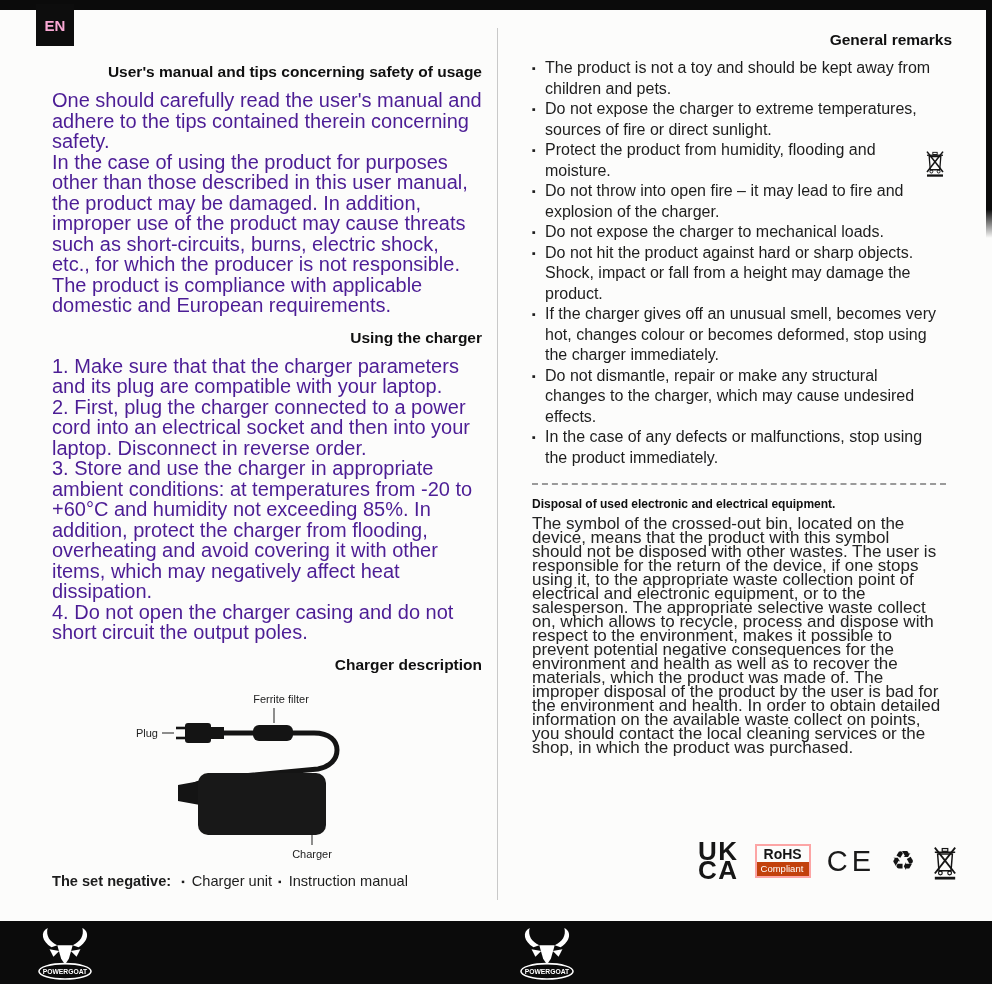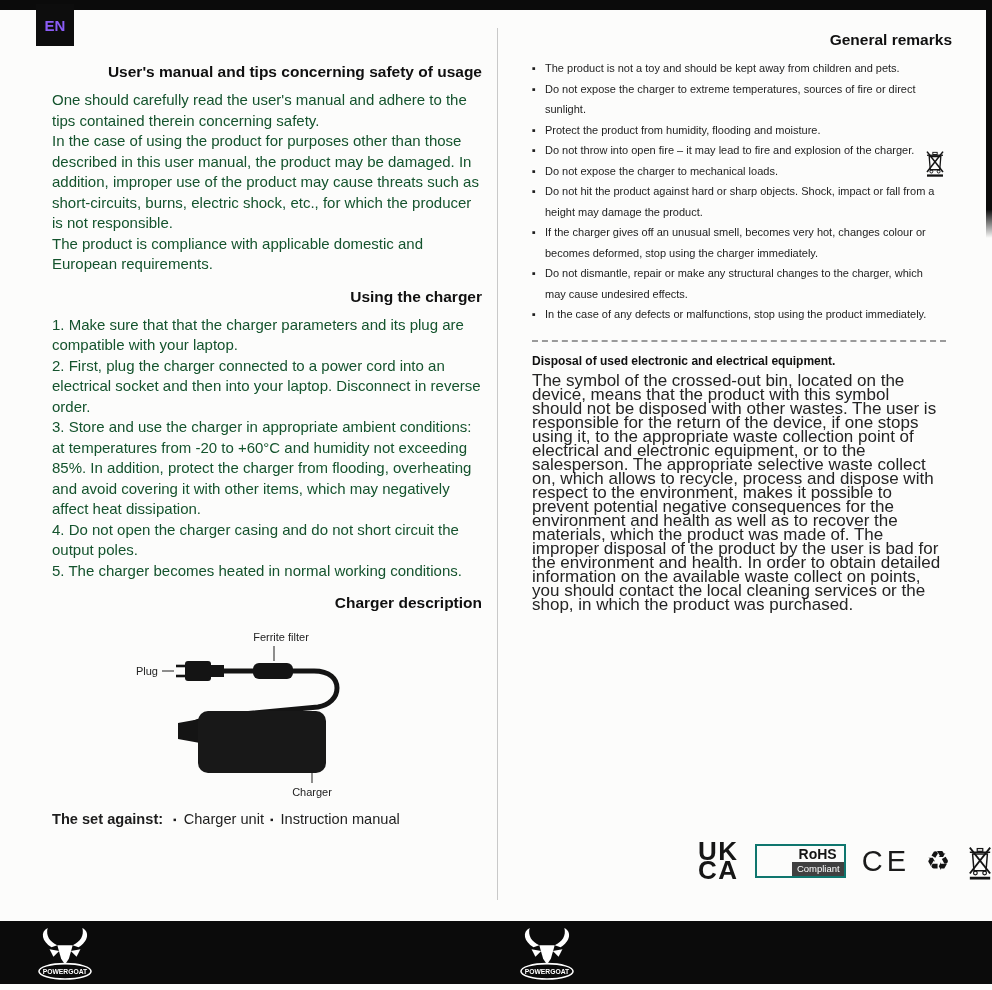--- a/index.html
+++ b/index.html
@@ -7,54 +7,54 @@
   .page {
     position:relative; width:992px; height:990px; margin:0 auto;
     background:#fcfcfb; color:#1d1d1d; overflow:hidden;
     font-family:"Liberation Sans", sans-serif;
   }
   .top-bar { position:absolute; top:0; left:0; width:100%; height:10px; background:#0b0b0b; }
   .right-edge { position:absolute; top:0; right:0; width:6px; height:238px;
     background:linear-gradient(#0b0b0b 88%, rgba(11,11,11,0)); }
   .lang-badge {
     position:absolute; top:4px; left:36px; width:38px; height:42px; background:#0d0d0d;
-    color:#8b5cf6; font-weight:bold; font-size:15px; display:flex; align-items:center; justify-content:center;
+    color:#f9a8d4; font-weight:bold; font-size:15px; display:flex; align-items:center; justify-content:center;
   }
   .col-divider { position:absolute; left:497px; top:28px; width:1px; height:872px; background:#c9c9c9; }
 
   .col-left  { position:absolute; left:52px; top:62px; width:430px; }
   .col-right { position:absolute; left:532px; top:30px; width:420px; }
 
   h2 { font-size:15.5px; font-weight:bold; color:#101010; line-height:20px; margin:12px 0 8px;text-align:right; }
   h2.first { margin-top:0; }
-  .para p, .steps p { font-size:15px; line-height:20.5px; color:#14532d; }
+  .para p, .steps p { font-size:20px; line-height:20.5px; color:#4c1d95; }
   .para { margin-bottom:0; }
 
   .diagram { display:block; margin-top:6px; }
   .diagram text { font-family:"Liberation Sans", sans-serif; }
 
   .set-includes { margin-top:10px; font-size:14.6px; color:#1d1d1d; }
   .set-includes .label { font-weight:bold; margin-right:4px; }
   .set-includes .item { margin-left:6px; }
   .set-includes .item::before { content:"▪"; margin-right:7px; font-size:10px; position:relative; top:-1px; }
 
   .remarks { list-style:none; width:404px; }
-  .remarks li { position:relative; padding-left:13px; font-size:11px; line-height:20.5px; }
+  .remarks li { position:relative; padding-left:13px; font-size:16px; line-height:20.5px; }
   .remarks li::before { content:"▪"; position:absolute; left:0; top:0; font-size:11px; line-height:20.5px; }
 
   .dashed-sep { width:414px; border-top:2px dashed #9a9a9a; margin:15px 0 12px; }
   .disposal-heading { font-size:12px; font-weight:bold; color:#101010; margin:11px 0 6px; }
   .disposal-text { font-size:17px; line-height:14px; width:410px; color:#242424; }
 
   .badges { position:absolute; left:698px; top:842px; display:flex; align-items:center; gap:16px; }
   .ukca { font-weight:bold; font-size:26px; line-height:19px; letter-spacing:1.5px; color:#161616; }
   .ukca span { display:block; }
-  .rohs { border:2px solid #0f766e; text-align:right;padding-left:35px; }
+  .rohs { border:2px solid #fca5a5; text-align:left; }
   .rohs .rohs-top { display:block; font-weight:bold; font-size:14px; padding:0 7px; color:#141414; }
-  .rohs .rohs-bottom { display:block; background:#404040; color:#fff; font-size:9.5px; padding:1px 4px 2px; }
+  .rohs .rohs-bottom { display:block; background:#c2410c; color:#fff; font-size:9.5px; padding:1px 4px 2px; }
   .ce-mark { font-size:29px; font-weight:500; letter-spacing:4px; color:#1a1a1a; }
   .recycle-mark { font-size:27px; color:#141414; line-height:1; }
 
   .weee-mini { position:absolute; left:924px; top:148px; }
 
   .footer { position:absolute; left:0; top:921px; width:992px; height:63px; background:#0b0b0b; }
   .goat { position:absolute; top:5px; }
   .goat.pos-left { left:36px; }
   .goat.pos-center { left:518px; }
 </style>
@@ -75,21 +75,20 @@
       <p>In the case of using the product for purposes other than those described in this user manual, the product may be damaged. In addition, improper use of the product may cause threats such as short-circuits, burns, electric shock, etc., for which the producer is not responsible.</p>
       <p>The product is compliance with applicable domestic and European requirements.</p>
     </div>
 
     <h2>Using the charger</h2>
     <div class="steps">
       <p>1. Make sure that that the charger parameters and its plug are compatible with your laptop.</p>
       <p>2. First, plug the charger connected to a power cord into an electrical socket and then into your laptop. Disconnect in reverse order.</p>
       <p>3. Store and use the charger in appropriate ambient conditions: at temperatures from -20 to +60°C and humidity not exceeding 85%. In addition, protect the charger from flooding, overheating and avoid covering it with other items, which may negatively affect heat dissipation.</p>
       <p>4. Do not open the charger casing and do not short circuit the output poles.</p>
-      <p>5. The charger becomes heated in normal working conditions.</p>
     </div>
 
     <h2>Charger description</h2>
 
     <svg class="diagram" width="430" height="180" viewBox="0 0 430 180">
 
       <path d="M 171 50 L 262 50 C 278 50 285 58 285 67 C 285 77 277 84 266 86 L 170 95 C 150 98 138 102 131 110" fill="none" stroke="#141414" stroke-width="5" stroke-linecap="round"></path>
 
       <text x="106" y="54" text-anchor="end" font-size="11" fill="#222">Plug</text>
       <line x1="110" y1="50" x2="122" y2="50" stroke="#444" stroke-width="1.2"></line>
@@ -102,21 +101,21 @@
       <line x1="222" y1="25" x2="222" y2="40" stroke="#444" stroke-width="1.2"></line>
       <rect x="201" y="42" width="40" height="16" rx="6" fill="#141414"></rect>
 
       <polygon points="126,102 148,98 148,122 126,118" fill="#141414"></polygon>
       <rect x="146" y="90" width="128" height="62" rx="10" fill="#181818"></rect>
       <line x1="260" y1="152" x2="260" y2="162" stroke="#444" stroke-width="1.2"></line>
       <text x="260" y="175" text-anchor="middle" font-size="11" fill="#222">Charger</text>
     </svg>
 
     <p class="set-includes">
-      <span class="label">The set against:</span><span class="item">Charger unit</span><span class="item">Instruction manual</span>
+      <span class="label">The set negative:</span><span class="item">Charger unit</span><span class="item">Instruction manual</span>
     </p>
   </div>
 
   <div class="col-right">
     <h2 class="first">General remarks</h2>
     <ul class="remarks">
       <li>The product is not a toy and should be kept away from children and pets.</li>
       <li>Do not expose the charger to extreme temperatures, sources of fire or direct sunlight.</li>
       <li>Protect the product from humidity, flooding and moisture.</li>
       <li>Do not throw into open fire – it may lead to fire and explosion of the charger.</li>

